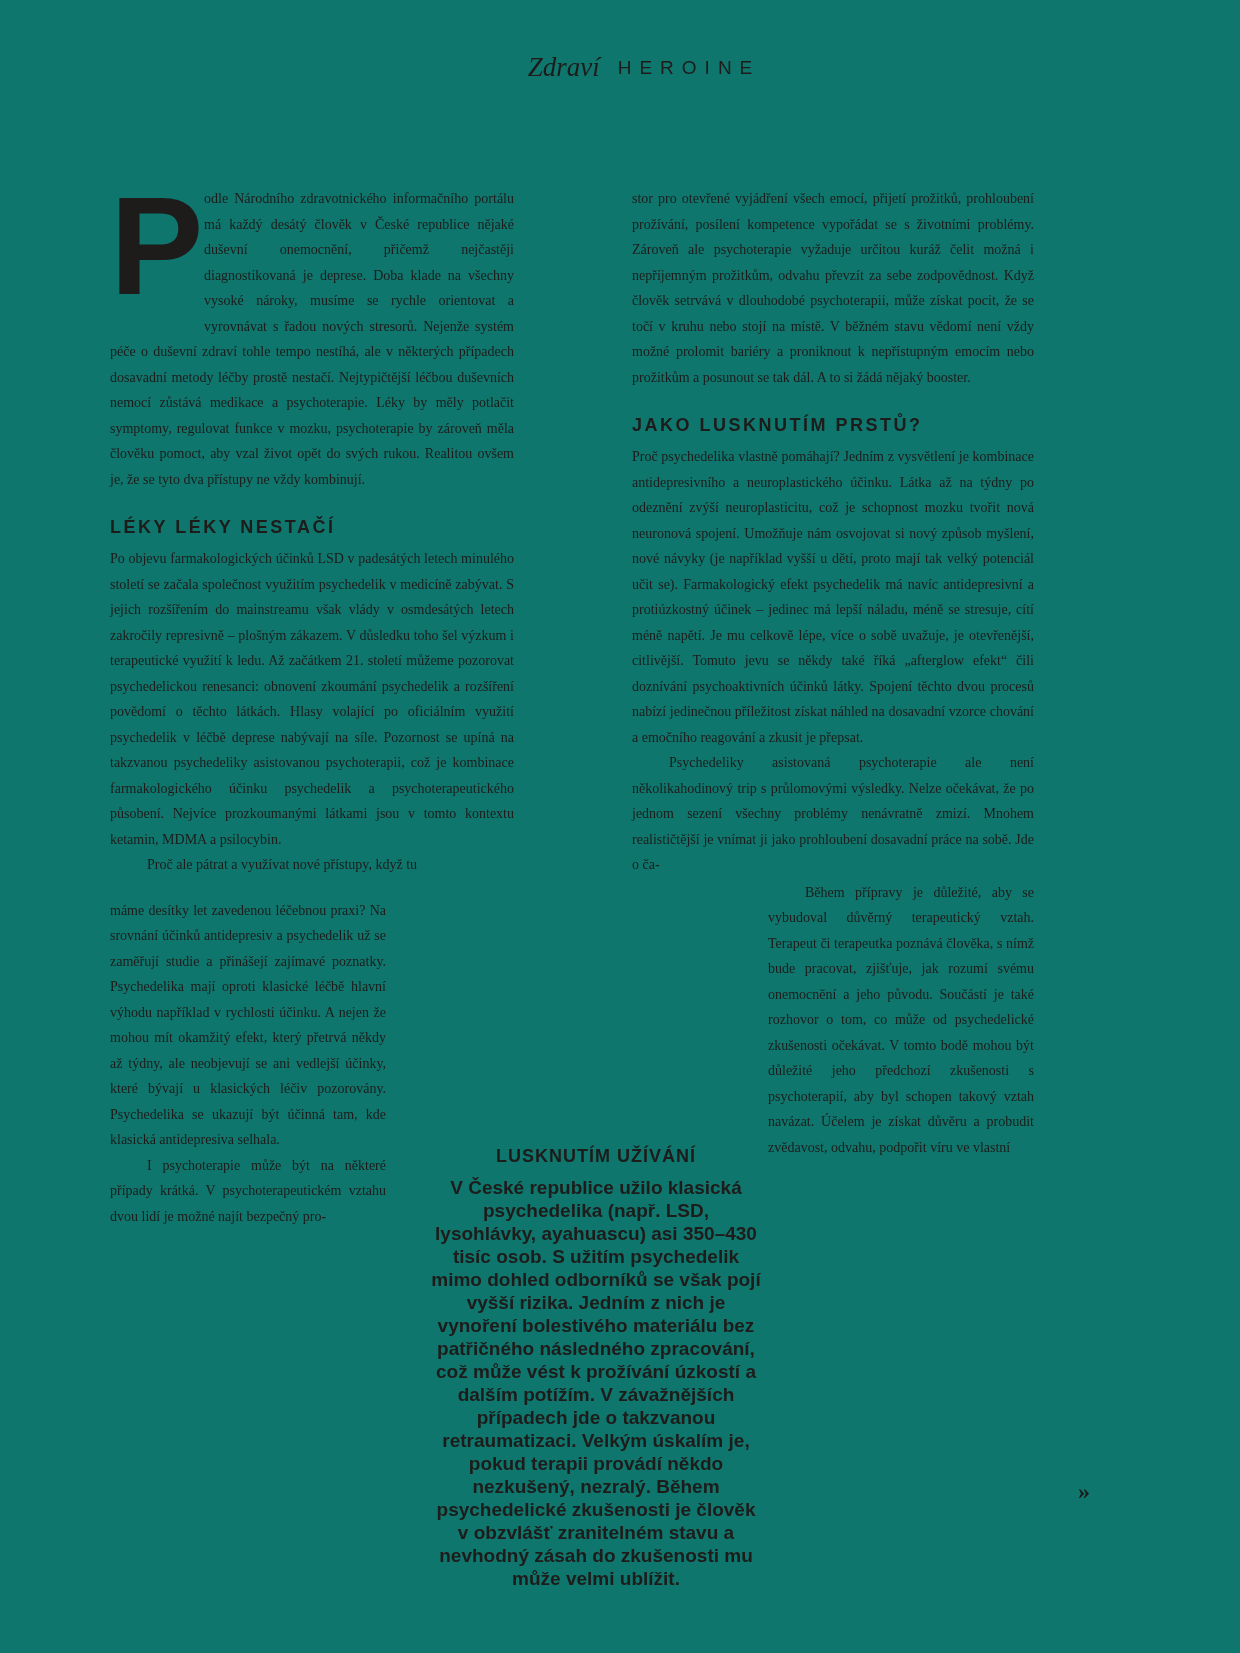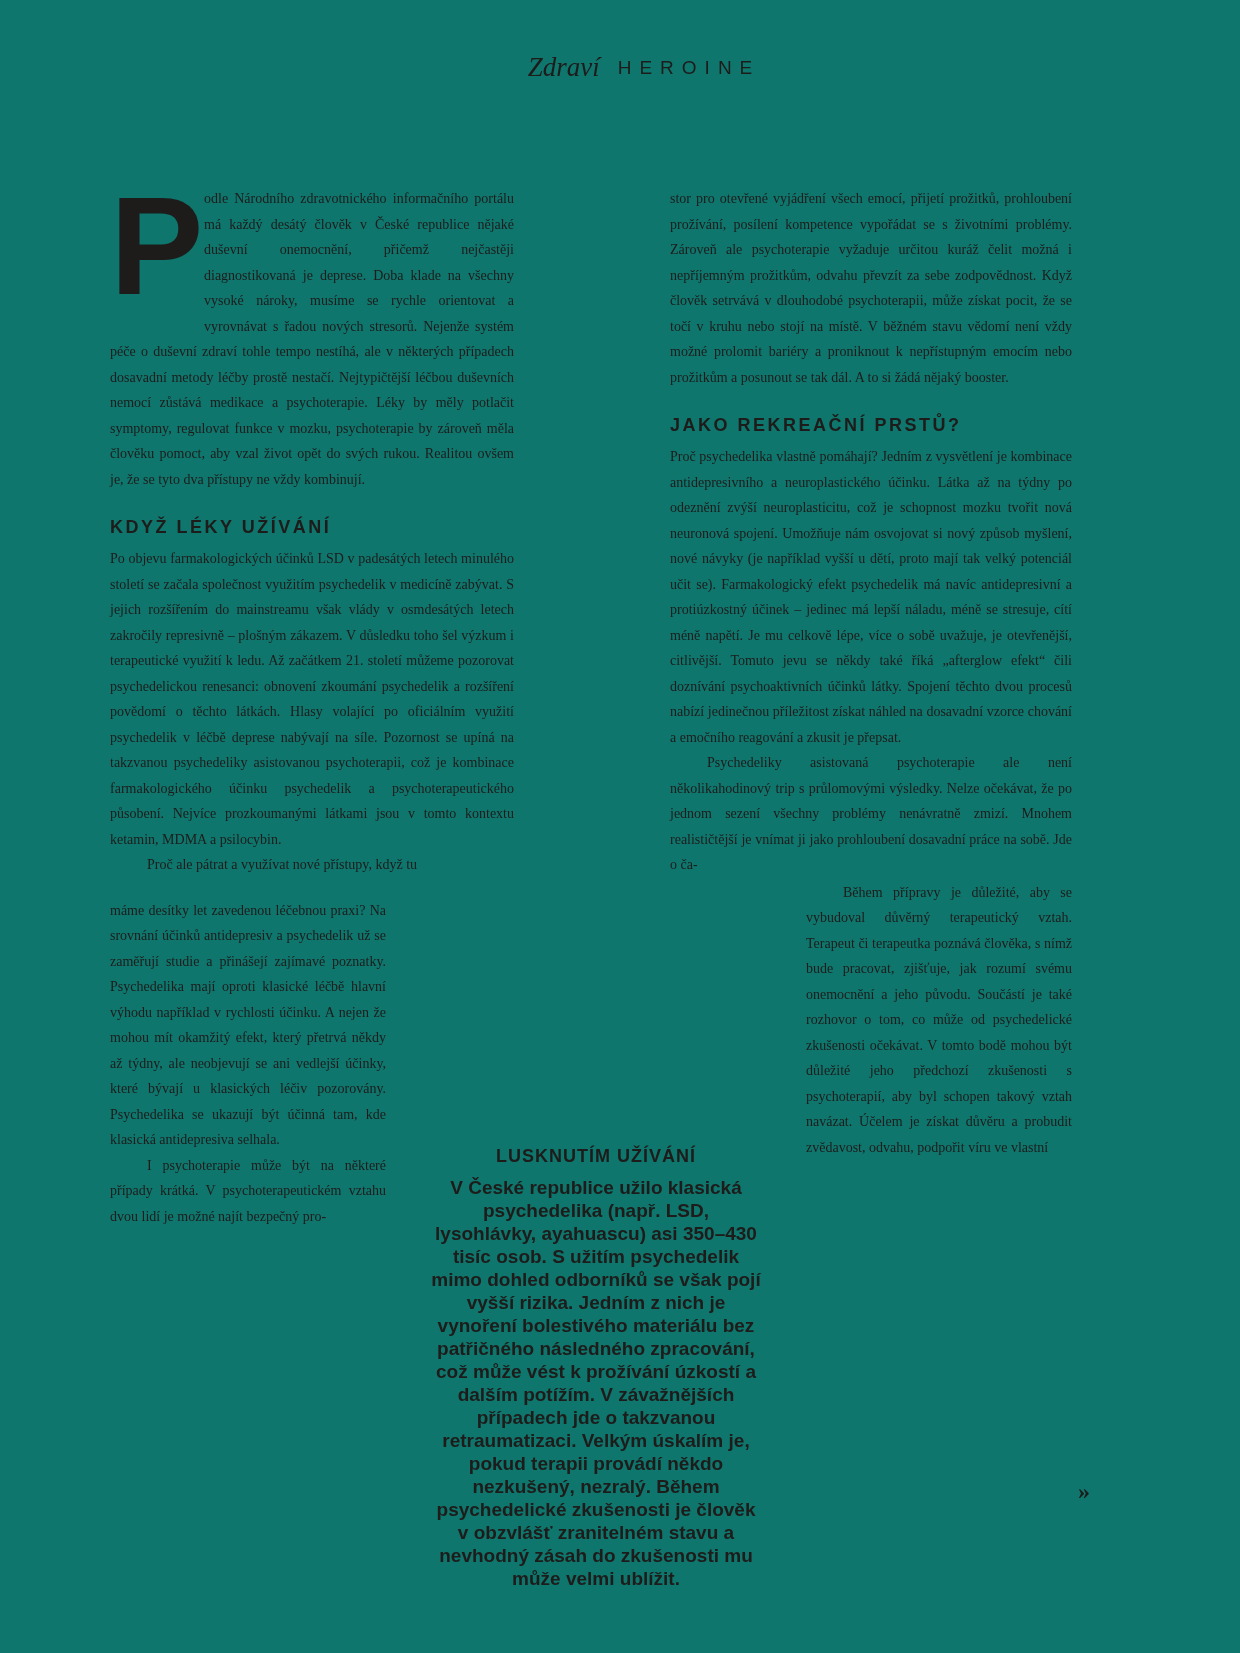--- a/index.html
+++ b/index.html
@@ -10,21 +10,21 @@
     padding-left:48px;
   }
   
   .masthead { position:absolute; top:52px; left:0; width:100%; text-align:center; white-space:nowrap; }
   .masthead .zdravi { font-family:"Liberation Serif",serif; font-style:italic; font-size:27px; }
   .masthead .heroine { font-family:"Liberation Sans",sans-serif; font-size:19px; letter-spacing:8px; margin-left:14px; position:relative; top:-2px; }
 
   
   .col { position:absolute; top:186px; }
   .col.left  { left:110px; width:404px; }
-  .col.right { left:670px; width:402px; }
+  .col.right { left:632px; width:402px; }
 
   p.body { margin:0; font-size:14px; line-height:25.5px; text-align:justify; }
   p.body + p.body { margin-top:0; }
   p.indent { text-indent:37px; }
 
   h2.section {
     font-family:"Liberation Sans",sans-serif; font-weight:700;
     font-size:18px; line-height:1; letter-spacing:2.5px;
     margin:26px 0 10px 0;
   }
@@ -68,37 +68,37 @@
   <div class="masthead">
     <span class="zdravi">Zdraví</span>
     <span class="heroine">HEROINE</span>
   </div>
 
   <div class="col left">
     <div class="dc-holder">
       <span class="dropcap">P</span>
       <p class="body"><span class="dc-spacer"></span><span>odle Národního zdravotnického informačního portálu má každý desátý člověk v České republice nějaké duševní onemocnění, přičemž nejčastěji diagnostikovaná je deprese. Doba klade na všechny vysoké nároky, musíme se rychle orientovat a vyrovnávat s řadou nových stresorů. Nejenže systém péče o duševní zdraví tohle tempo nestíhá, ale v některých případech dosavadní metody léčby prostě nestačí. Nejtypičtější léčbou duševních nemocí zůstává medikace a psychoterapie. Léky by měly potlačit symptomy, regulovat funkce v mozku, psychoterapie by zároveň měla člověku pomoct, aby vzal život opět do svých rukou. Realitou ovšem je, že se tyto dva přístupy ne vždy kombinují.</span></p>
     </div>
-    <h2 class="section">KDYŽ LÉKY UŽÍVÁNÍ</h2>
+    <h2 class="section">LÉKY LÉKY NESTAČÍ</h2>
     <p class="body">Po objevu farmakologických účinků LSD v padesátých letech minulého století se začala společnost využitím psychedelik v medicíně zabývat. S jejich rozšířením do mainstreamu však vlády v osmdesátých letech zakročily represivně – plošným zákazem. V důsledku toho šel výzkum i terapeutické využití k ledu. Až začátkem 21. století můžeme pozorovat psychedelickou renesanci: obnovení zkoumání psychedelik a rozšíření povědomí o těchto látkách. Hlasy volající po oficiálním využití psychedelik v léčbě deprese nabývají na síle. Pozornost se upíná na takzvanou psychedeliky asistovanou psychoterapii, což je kombinace farmakologického účinku psychedelik a psychoterapeutického působení. Nejvíce prozkoumanými látkami jsou v tomto kontextu ketamin, MDMA a psilocybin.</p>
     <p class="body indent">Proč ale pátrat a využívat nové přístupy, když tu</p>
     <div class="narrow-left">
       <p class="body">máme desítky let zavedenou léčebnou praxi? Na srovnání účinků antidepresiv a psychedelik už se zaměřují studie a přinášejí zajímavé poznatky. Psychedelika mají oproti klasické léčbě hlavní výhodu například v rychlosti účinku. A nejen že mohou mít okamžitý efekt, který přetrvá někdy až týdny, ale neobjevují se ani vedlejší účinky, které bývají u klasických léčiv pozorovány. Psychedelika se ukazují být účinná tam, kde klasická antidepresiva selhala.</p>
       <p class="body indent">I psychoterapie může být na některé případy krátká. V psychoterapeutickém vztahu dvou lidí je možné najít bezpečný pro-</p>
     </div>
   </div>
 
   <div class="callout">
     <p class="callout-title">LUSKNUTÍM UŽÍVÁNÍ</p>
     <p class="callout-body">V České republice užilo klasická psychedelika (např. LSD, lysohlávky, ayahuascu) asi 350–430 tisíc osob. S užitím psychedelik mimo dohled odborníků se však pojí vyšší rizika. Jedním z nich je vynoření bolestivého materiálu bez patřičného následného zpracování, což může vést k prožívání úzkostí a dalším potížím. V závažnějších případech jde o takzvanou retraumatizaci. Velkým úskalím je, pokud terapii provádí někdo nezkušený, nezralý. Během psychedelické zkušenosti je člověk v obzvlášť zranitelném stavu a nevhodný zásah do zkušenosti mu může velmi ublížit.</p>
   </div>
 
   <div class="col right">
     <p class="body">stor pro otevřené vyjádření všech emocí, přijetí prožitků, prohloubení prožívání, posílení kompetence vypořádat se s životními problémy. Zároveň ale psychoterapie vyžaduje určitou kuráž čelit možná i nepříjemným prožitkům, odvahu převzít za sebe zodpovědnost. Když člověk setrvává v dlouhodobé psychoterapii, může získat pocit, že se točí v kruhu nebo stojí na místě. V běžném stavu vědomí není vždy možné prolomit bariéry a proniknout k nepřístupným emocím nebo prožitkům a posunout se tak dál. A to si žádá nějaký booster.</p>
-    <h2 class="section">JAKO REKREAČNÍ PRSTŮ?</h2>
+    <h2 class="section">JAKO LUSKNUTÍM PRSTŮ?</h2>
     <p class="body">Proč psychedelika vlastně pomáhají? Jedním z vysvětlení je kombinace antidepresivního a neuroplastického účinku. Látka až na týdny po odeznění zvýší neuroplasticitu, což je schopnost mozku tvořit nová neuronová spojení. Umožňuje nám osvojovat si nový způsob myšlení, nové návyky (je například vyšší u dětí, proto mají tak velký potenciál učit se). Farmakologický efekt psychedelik má navíc antidepresivní a protiúzkostný účinek – jedinec má lepší náladu, méně se stresuje, cítí méně napětí. Je mu celkově lépe, více o sobě uvažuje, je otevřenější, citlivější. Tomuto jevu se někdy také říká „afterglow efekt“ čili doznívání psychoaktivních účinků látky. Spojení těchto dvou procesů nabízí jedinečnou příležitost získat náhled na dosavadní vzorce chování a emočního reagování a zkusit je přepsat.</p>
     <p class="body indent">Psychedeliky asistovaná psychoterapie ale není několikahodinový trip s průlomovými výsledky. Nelze očekávat, že po jednom sezení všechny problémy nenávratně zmizí. Mnohem realističtější je vnímat ji jako prohloubení dosavadní práce na sobě. Jde o ča-</p>
     <div class="narrow-right">
       <p class="body indent">Během přípravy je důležité, aby se vybudoval důvěrný terapeutický vztah. Terapeut či terapeutka poznává člověka, s nímž bude pracovat, zjišťuje, jak rozumí svému onemocnění a jeho původu. Součástí je také rozhovor o tom, co může od psychedelické zkušenosti očekávat. V tomto bodě mohou být důležité jeho předchozí zkušenosti s psychoterapií, aby byl schopen takový vztah navázat. Účelem je získat důvěru a probudit zvědavost, odvahu, podpořit víru ve vlastní</p>
     </div>
   </div>
 
   <div class="more-mark">»</div>
 
   <div class="folio">132</div>

